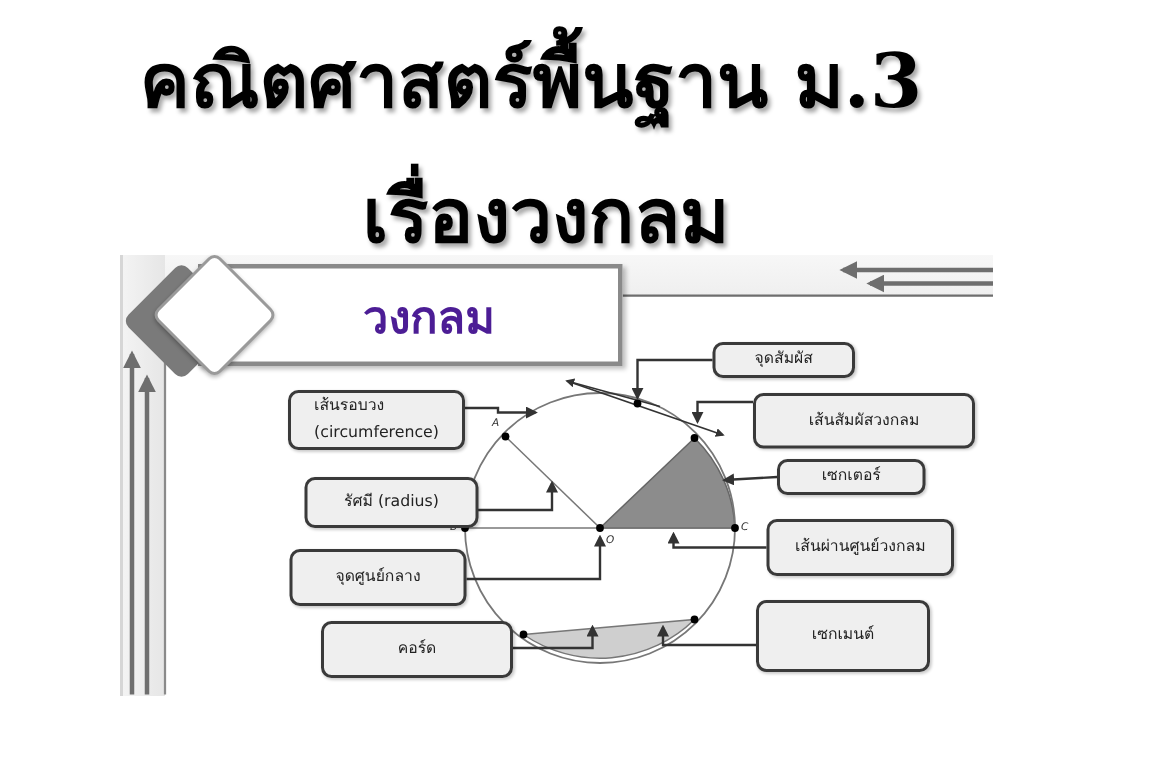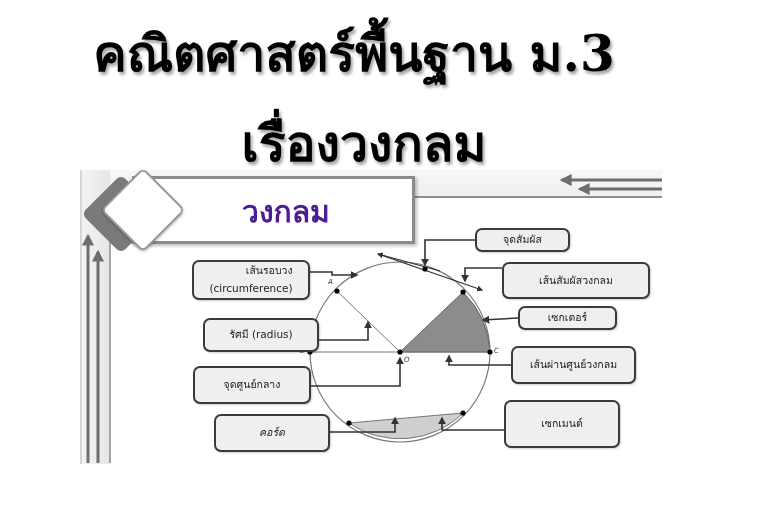--- a/index.html
+++ b/index.html
@@ -44,21 +44,21 @@
   }
   .diamond-front {
     position: absolute; left: 113px; top: 180px; width: 60px; height: 60px;
     background: #fff; transform: rotate(45deg); border-radius: 6px;
     border: 2px solid #9a9a9a; box-shadow: 1px 1px 3px rgba(0,0,0,0.3);
   }
 
   .label-box {
     position: absolute; background: #efefef; border: 2px solid #3a3a3a;
     border-radius: 7px; display: flex; align-items: center; justify-content: center;
-    text-align: right; font-size: 10.5px; color: #222; line-height: 1.7;
+    text-align: left; font-size: 10.5px; color: #222; line-height: 1.7;
     box-shadow: 1px 1px 2px rgba(0,0,0,0.2);
   }
   .label-box span { display: block; }
 
   .pt-label { position: absolute; font-size: 7px; font-style: italic; color: #333; }
 
   svg#diagram { position: absolute; left: 0; top: 0; }
 </style>
 </head>
 <body>
@@ -148,18 +148,18 @@
 <div class="pt-label" style="left:404px;top:356px;">O</div>
 
 <div class="label-box" style="left:192px;top:260px;width:118px;height:40px;">
   <div>
     <span>เส้นรอบวง</span>
     <span>(circumference)</span>
   </div>
 </div>
 <div class="label-box" style="left:203px;top:318px;width:116px;height:34px;">รัศมี (radius)</div>
 <div class="label-box" style="left:193px;top:366px;width:118px;height:38px;">จุดศูนย์กลาง</div>
-<div class="label-box" style="left:214px;top:414px;width:116px;height:38px;font-style:italic;">คอร์ด</div>
+<div class="label-box" style="left:214px;top:414px;width:128px;height:38px;">คอร์ด</div>
 <div class="label-box" style="left:475px;top:228px;width:95px;height:24px;">จุดสัมผัส</div>
 <div class="label-box" style="left:502px;top:262px;width:148px;height:37px;">เส้นสัมผัสวงกลม</div>
 <div class="label-box" style="left:518px;top:306px;width:99px;height:24px;">เซกเตอร์</div>
 <div class="label-box" style="left:511px;top:346px;width:125px;height:38px;">เส้นผ่านศูนย์วงกลม</div>
 <div class="label-box" style="left:504px;top:400px;width:116px;height:48px;">เซกเมนต์</div>
 
 </body></html>

